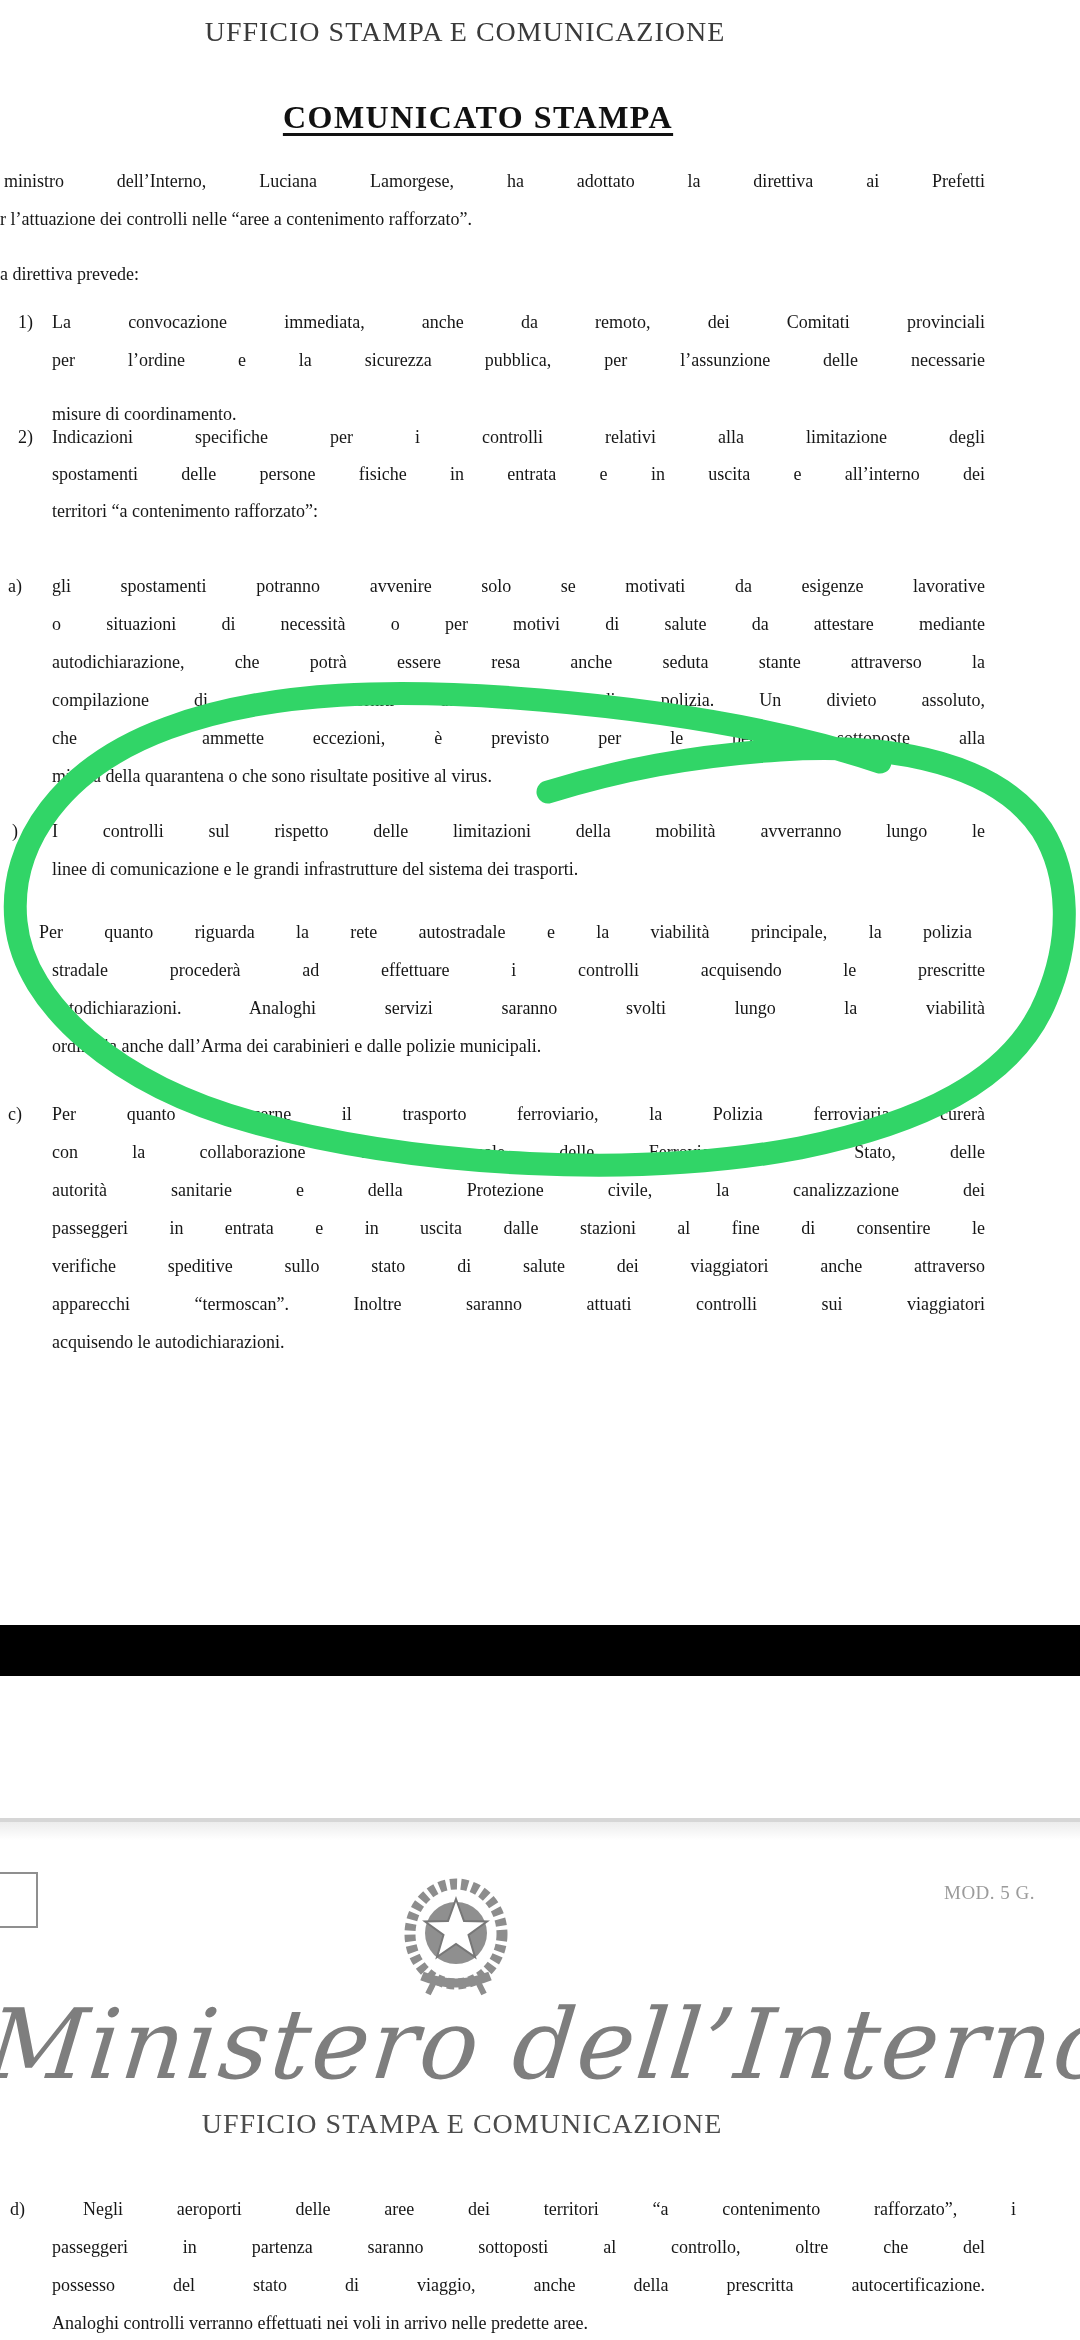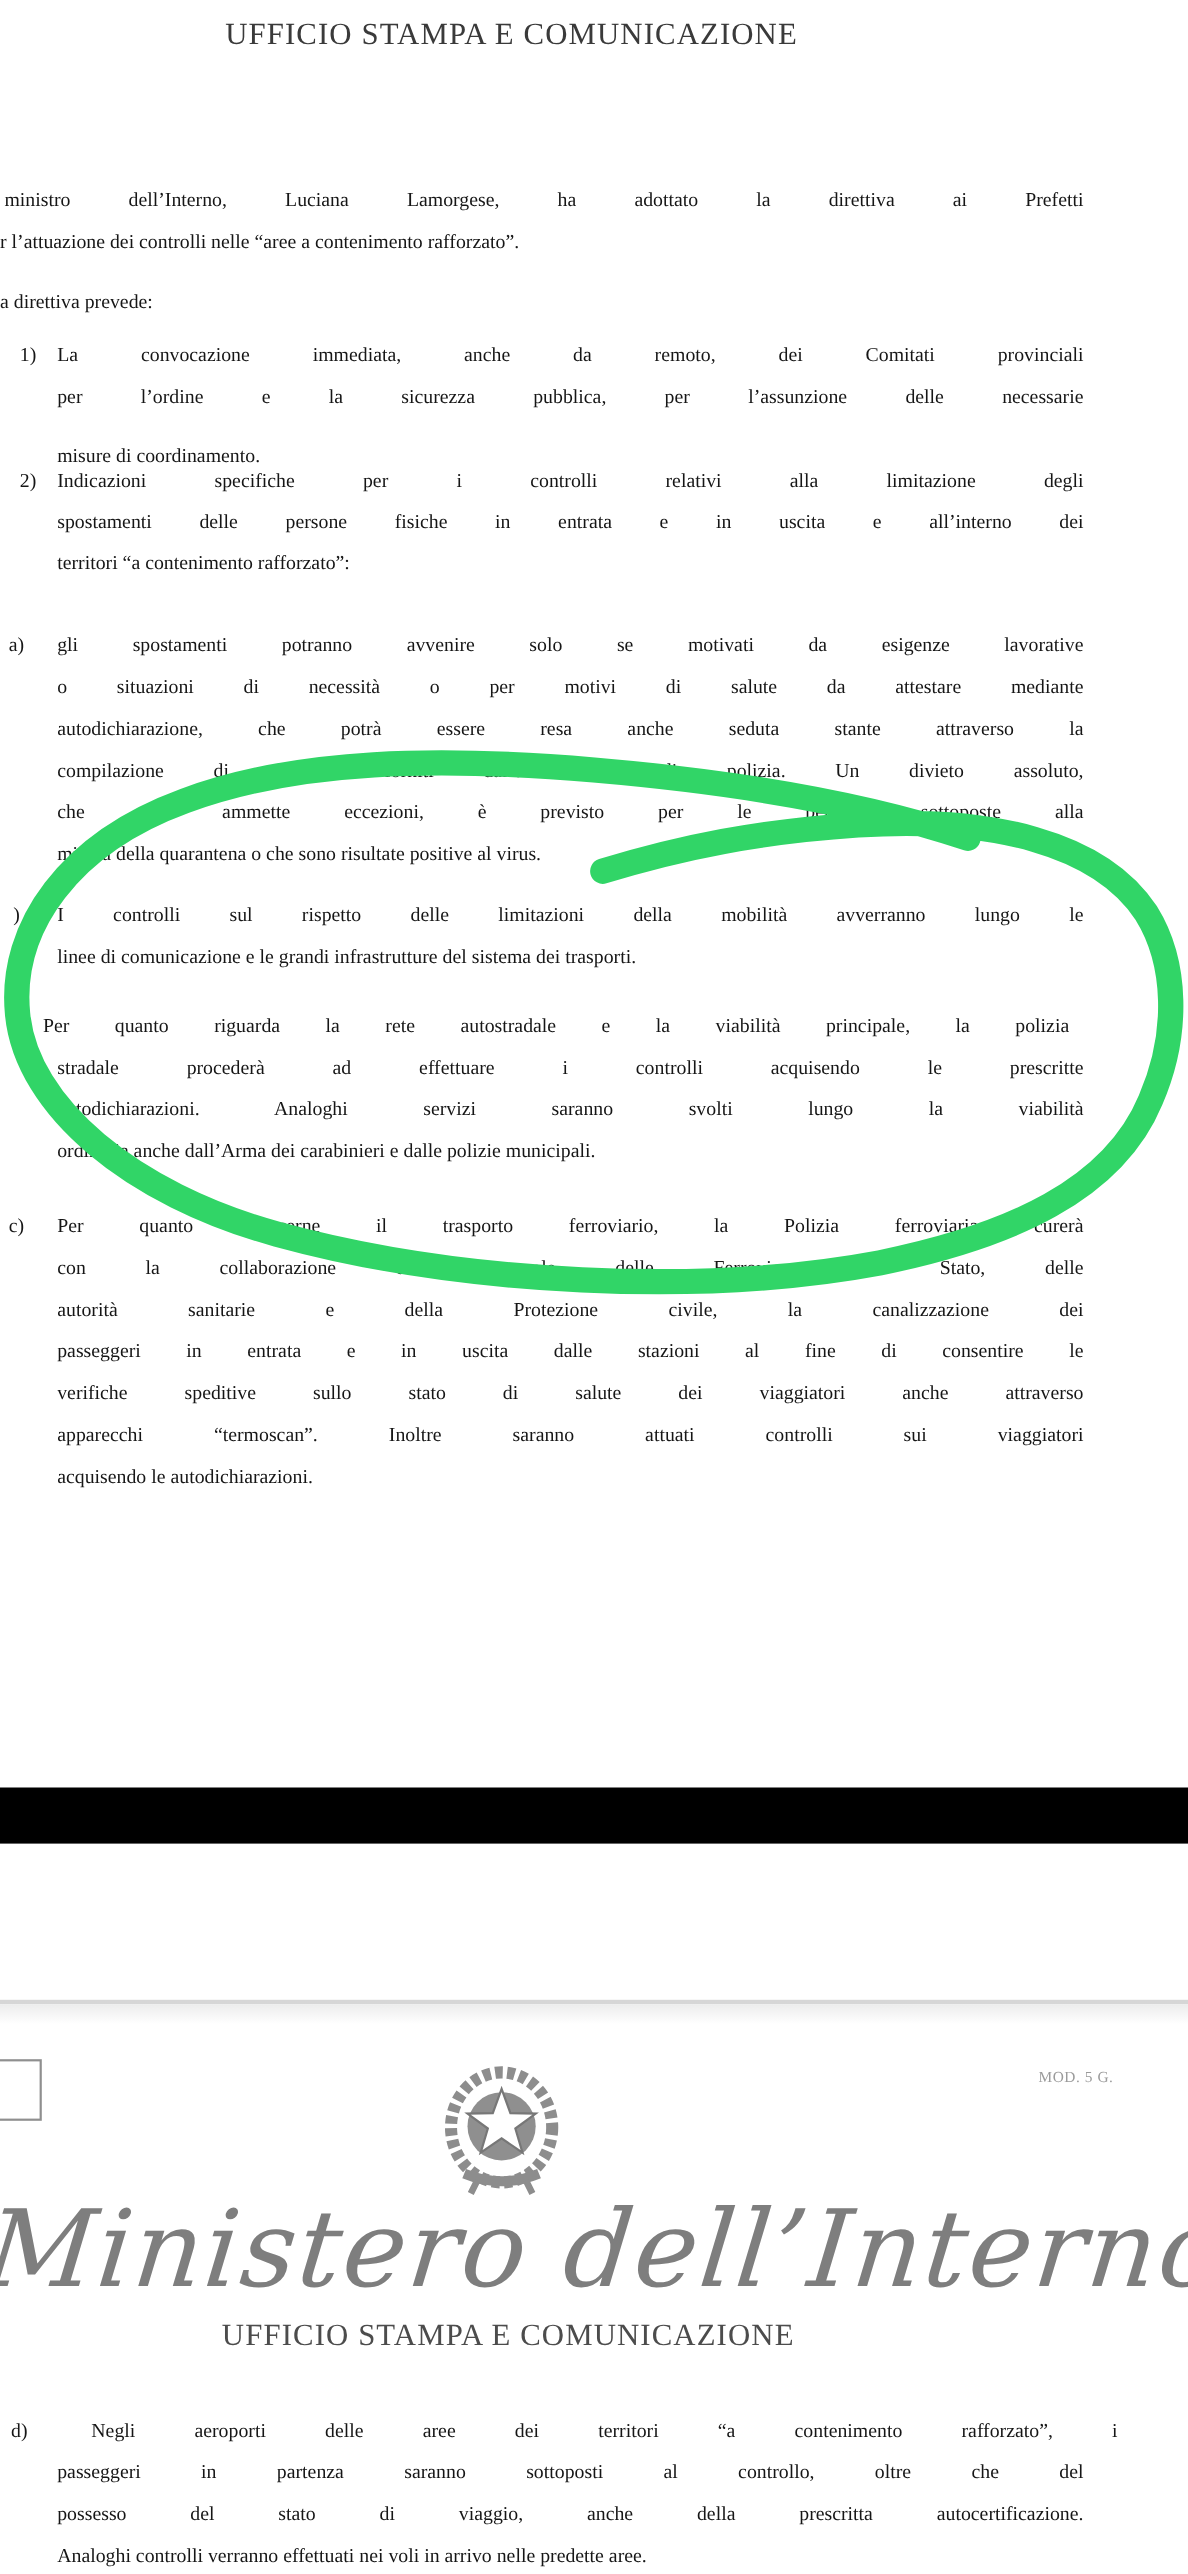--- a/index.html
+++ b/index.html
@@ -80,21 +80,21 @@
   #stamp-box{
     position:absolute;
     left:-16px;top:1872px;
     width:50px;height:52px;
     border:2px solid #8f8f8f;
     overflow:hidden;
   }
   #mod-label{
     position:absolute;
     left:944px;top:1882px;
-    font-size:14px;
+    font-size:19px;
     letter-spacing:0.5px;
     color:#9b9b9b;
     white-space:nowrap;
   }
   #emblem{
     position:absolute;
     left:398px;top:1876px;
     width:116px;height:126px;
   }
   #annotation-svg{
@@ -103,20 +103,21 @@
     pointer-events:none;
   }
 </style>
 </head>
 <body>
 
 <div id="screen">
 
   <div class="script pg1">Ministero dell’Interno</div>
   <div class="office pg1">UFFICIO STAMPA E COMUNICAZIONE</div>
+  <div class="title">COMUNICATO STAMPA</div>
 
   <div id="doc">
       <div class="ln j" style="left: 4px; top: 165px; width: 981px;">ministro dell’Interno, Luciana Lamorgese, ha adottato la direttiva ai Prefetti</div>
       <div class="ln" style="left: 0px; top: 203px;">r l’attuazione dei controlli nelle “aree a contenimento rafforzato”.</div>
       <div class="ln" style="left: 0px; top: 258px;">a direttiva prevede:</div>
       <div class="ln" style="left: 18px; top: 306px;">1)</div>
       <div class="ln j" style="left: 52px; top: 306px; width: 933px;">La convocazione immediata, anche da remoto, dei Comitati provinciali</div>
       <div class="ln j" style="left: 52px; top: 344px; width: 933px;">per l’ordine e la sicurezza pubblica, per l’assunzione delle necessarie</div>
       <div class="ln" style="left: 52px; top: 398px;">misure di coordinamento.</div>
       <div class="ln" style="left: 18px; top: 421px;">2)</div>

